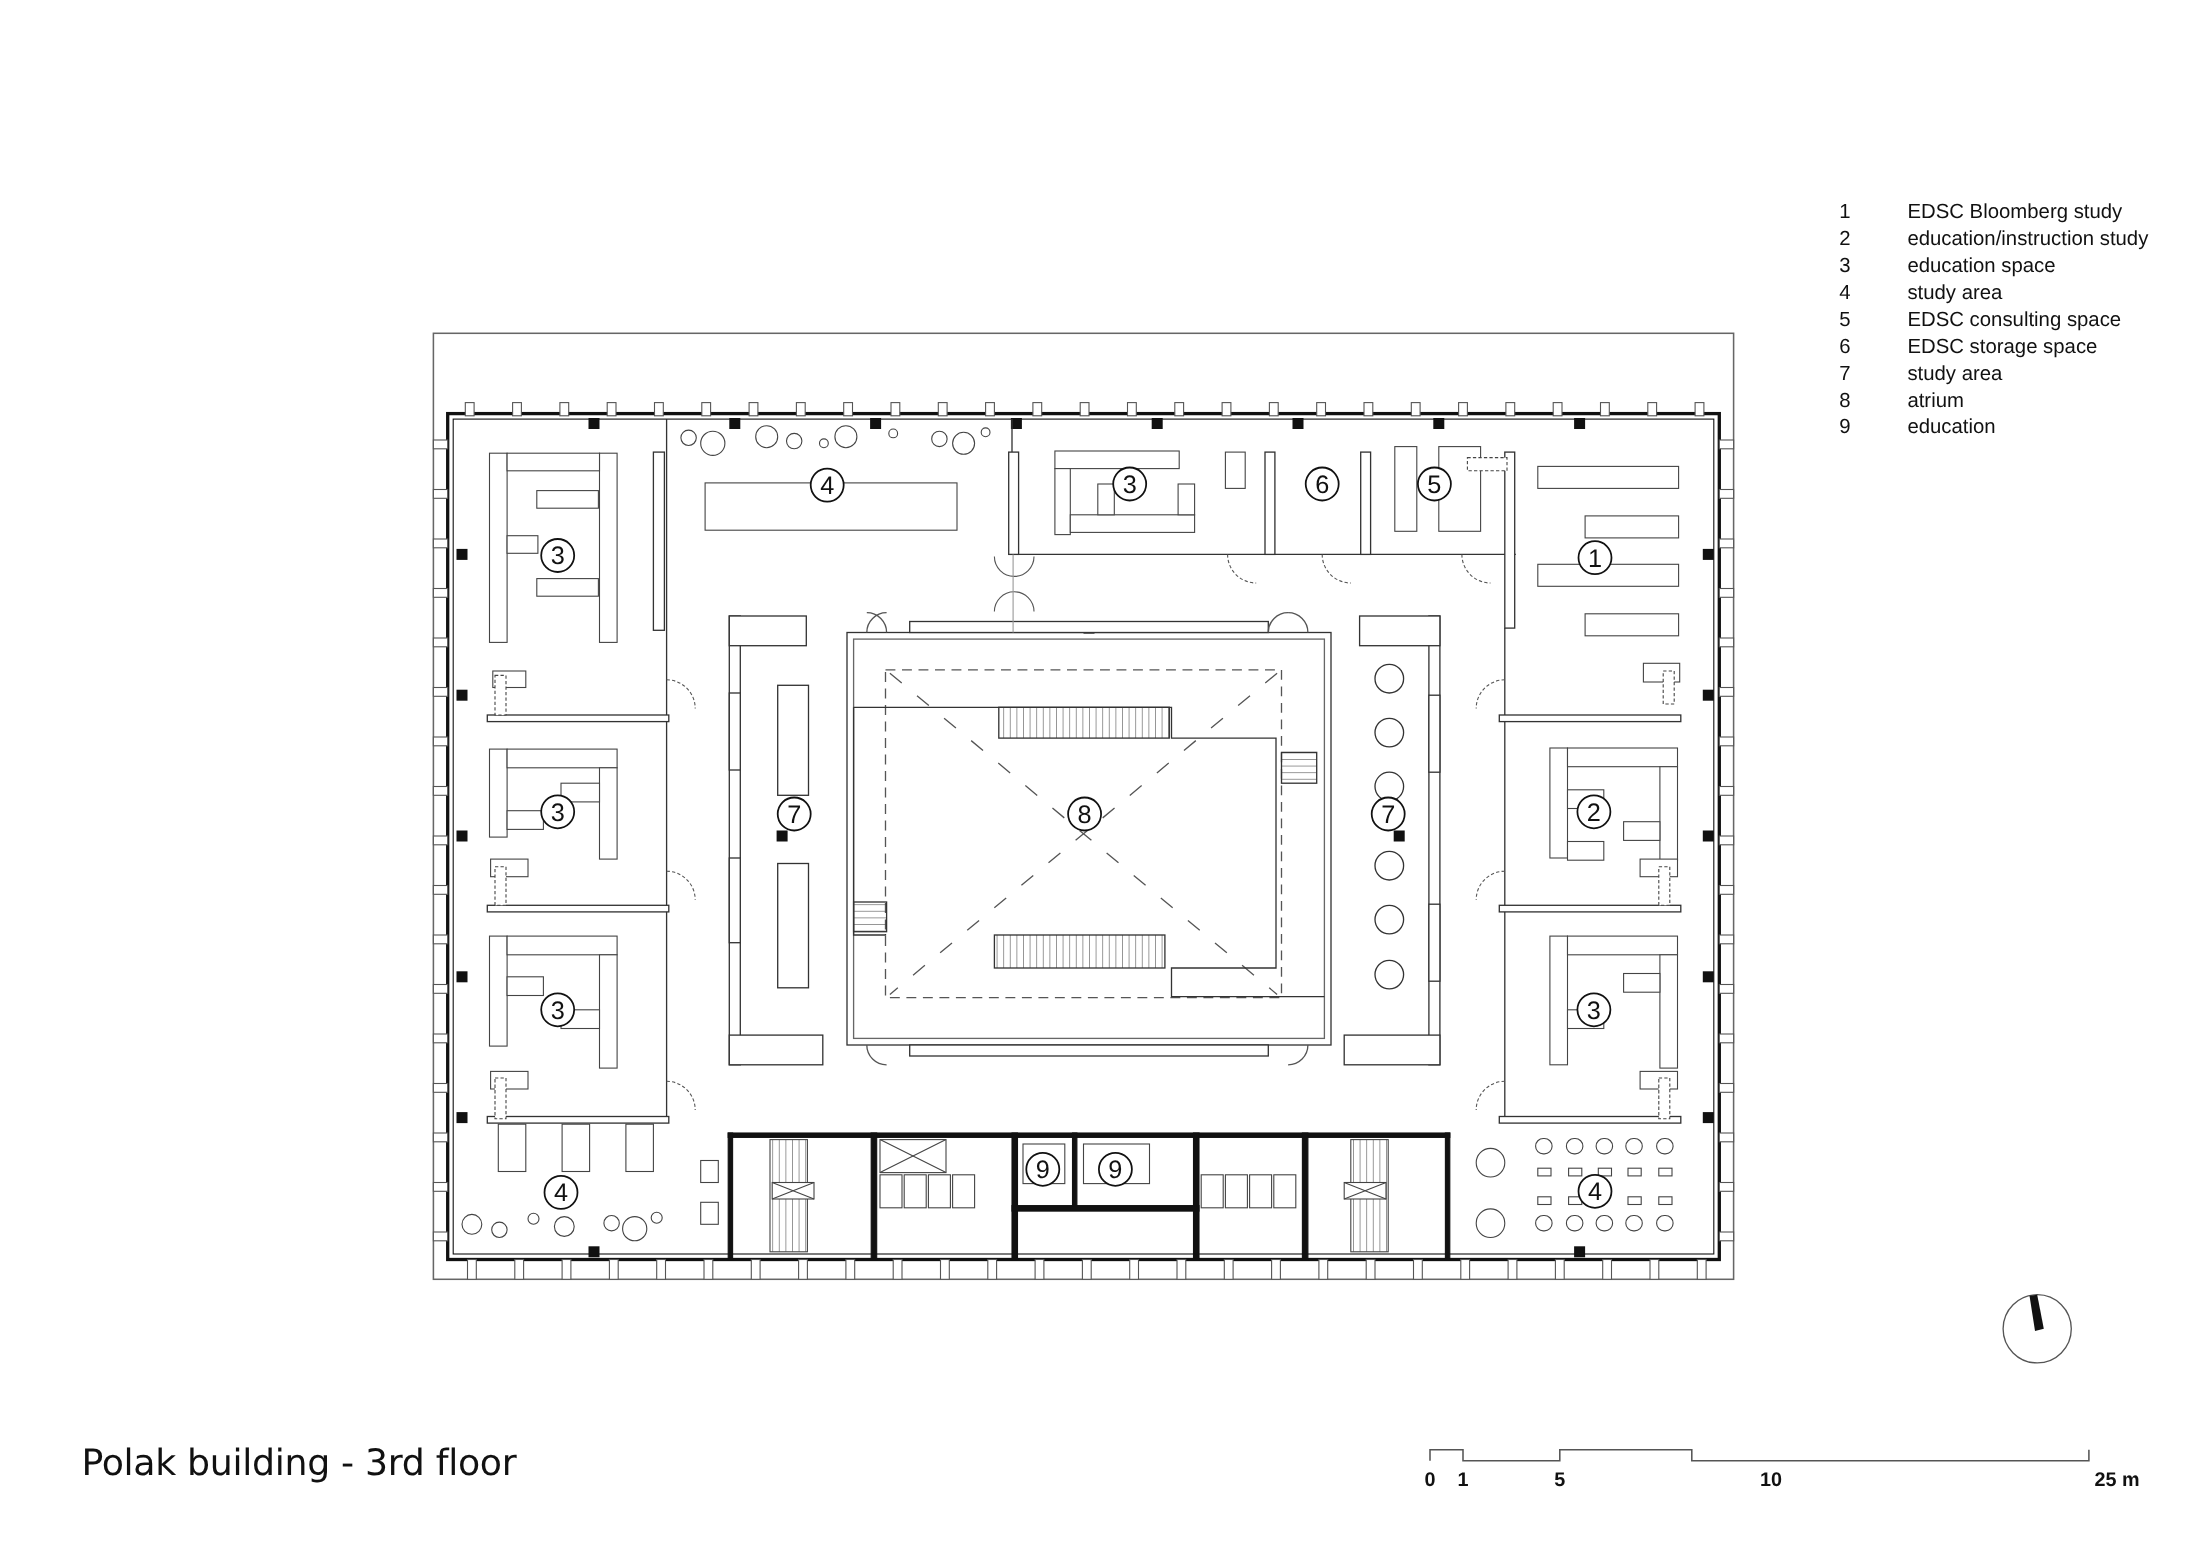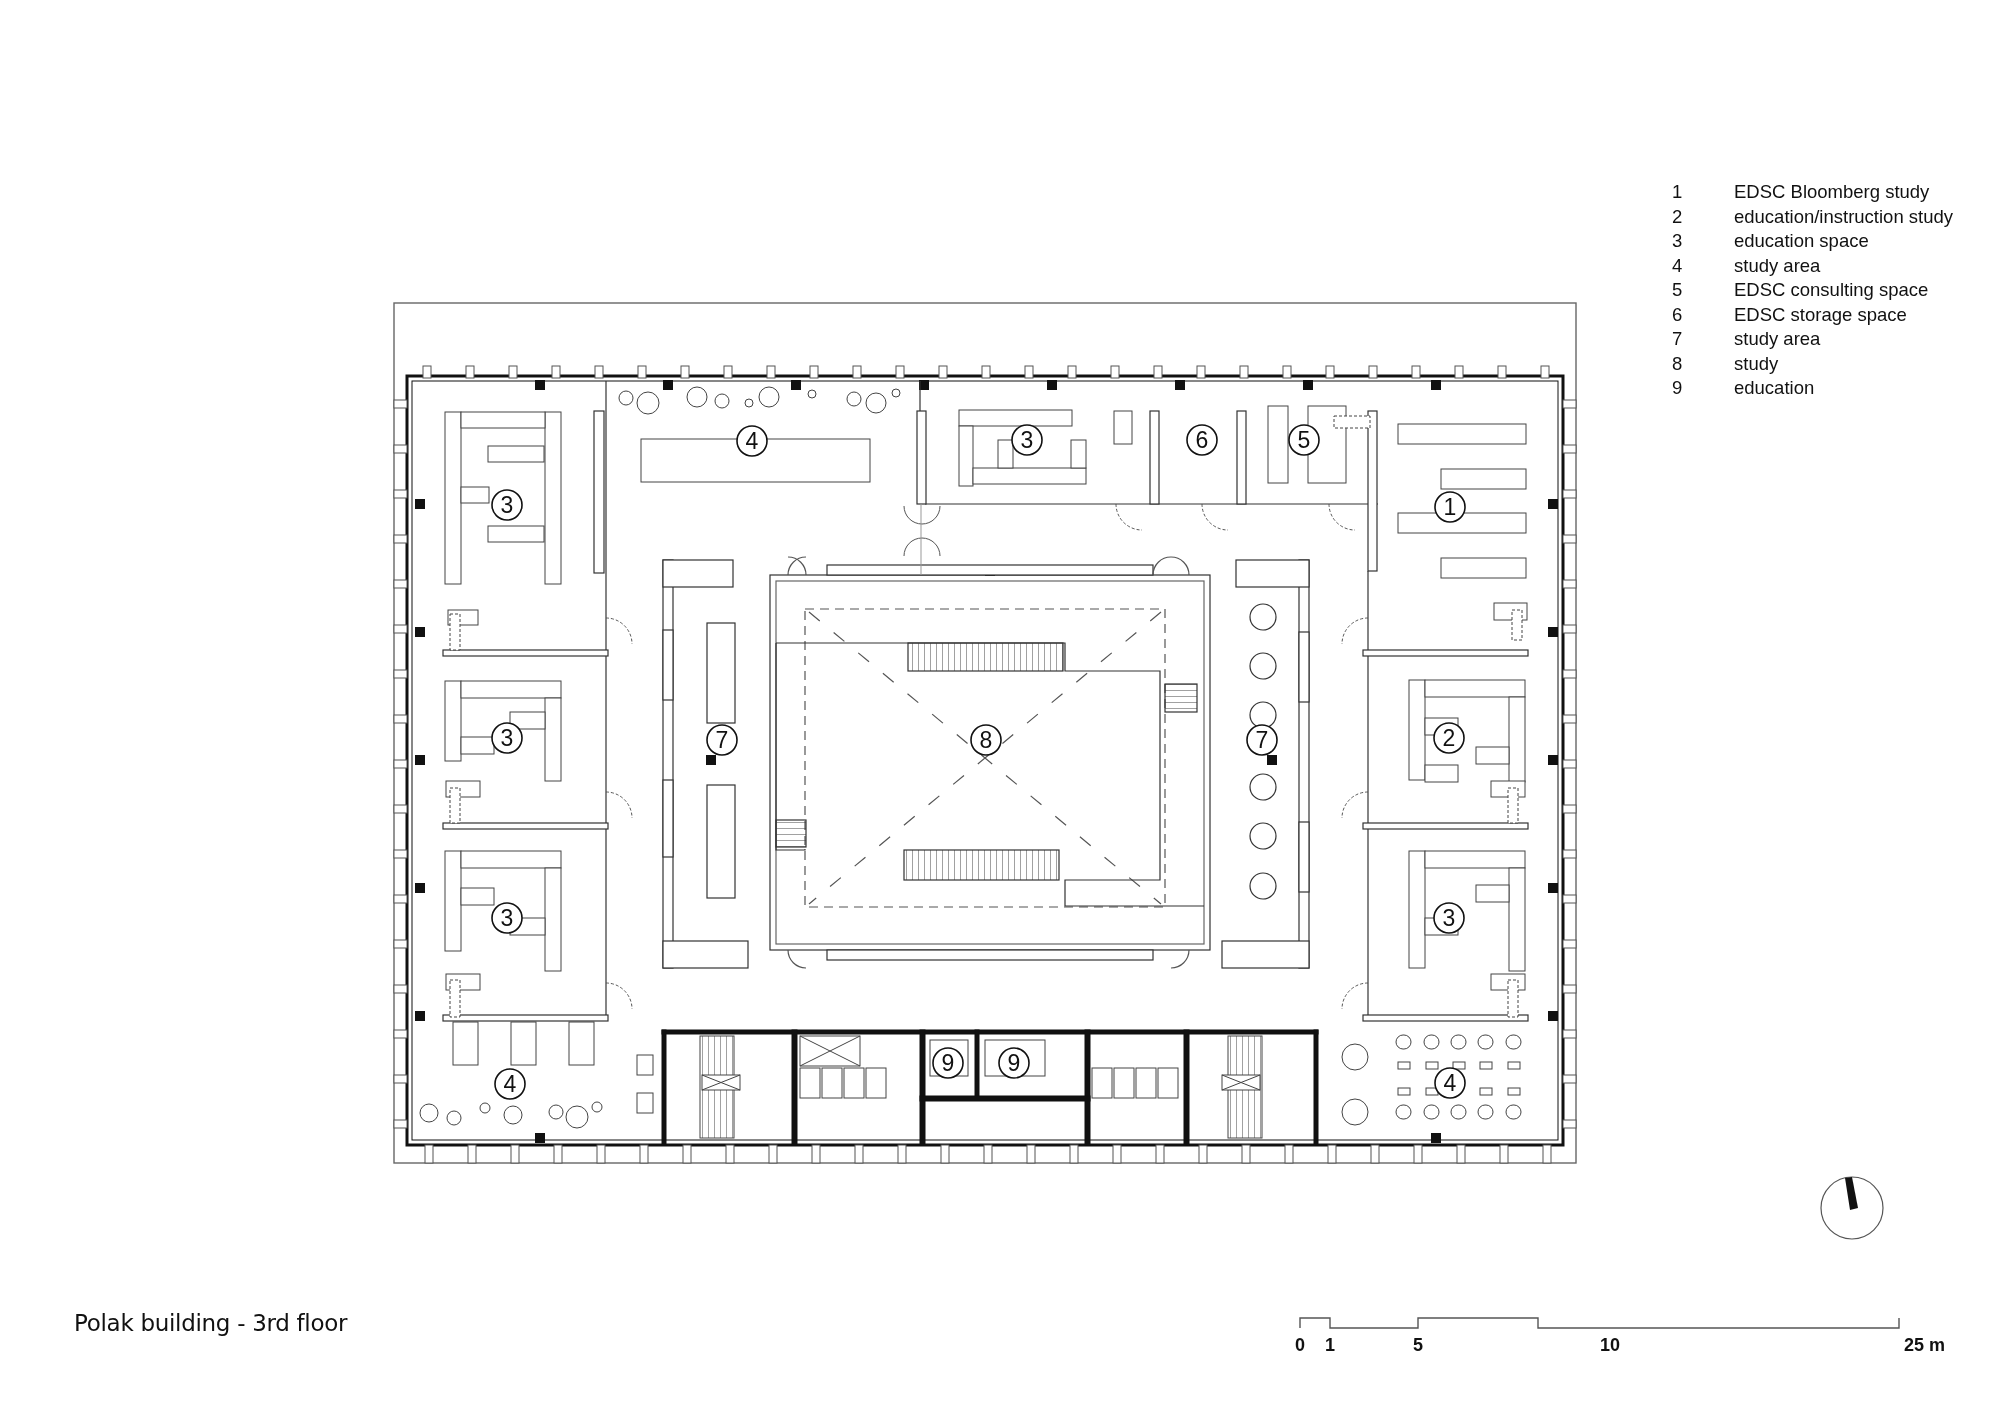--- a/index.html
+++ b/index.html
@@ -1,21 +1,21 @@
 <!DOCTYPE html>
 <html><head>
 <meta charset="utf-8">
 <style>
   html, body { margin:0; padding:0; background:#ffffff; }
   body { width:2000px; height:1414px; position:relative; overflow:hidden; font-family:"Liberation Sans", sans-serif; color:#111; }
   #plan { position:absolute; left:0; top:0; }
   .legend { position:absolute; left:1662px; top:180px; font-family:"Liberation Sans", sans-serif; font-size:18.5px; line-height:24.5px; color:#111; }
   .legend-row { display:flex; }
   .legend-num { width:62px; padding-left:10px; }
-  .title { position:absolute; left:74px; top:1310px; font-family:"DejaVu Sans", sans-serif; font-size:23px; color:#111; letter-spacing:-0.3px; }
+  .title { position:absolute; left:74px; top:1310px; font-family:"DejaVu Sans", sans-serif; font-size:33px; color:#111; letter-spacing:-0.3px; }
   .scale-label { position:absolute; top:1335px; font-family:"Liberation Sans", sans-serif; font-size:18px; font-weight:bold; color:#111; }
 </style>
 </head>
 <body>
 
 <svg id="plan" width="2000" height="1414" viewBox="0 0 2000 1414" xmlns="http://www.w3.org/2000/svg">
   <defs>
     <pattern id="stairs" width="6" height="10" patternUnits="userSpaceOnUse">
       <line x1="0" y1="0" x2="0" y2="10" stroke="#444" stroke-width="1"></line>
     </pattern>
@@ -515,21 +515,21 @@
   <div class="legend-row">
       <span class="legend-num">6</span>
       <span>EDSC storage space</span>
     </div>
   <div class="legend-row">
       <span class="legend-num">7</span>
       <span>study area</span>
     </div>
   <div class="legend-row">
       <span class="legend-num">8</span>
-      <span>study</span>
+      <span>atrium</span>
     </div>
   <div class="legend-row">
       <span class="legend-num">9</span>
       <span>education</span>
     </div>
 </div>
 
 <div class="title">Polak building - 3rd floor</div>
 
 <span class="scale-label" style="left:1295px">0</span>

